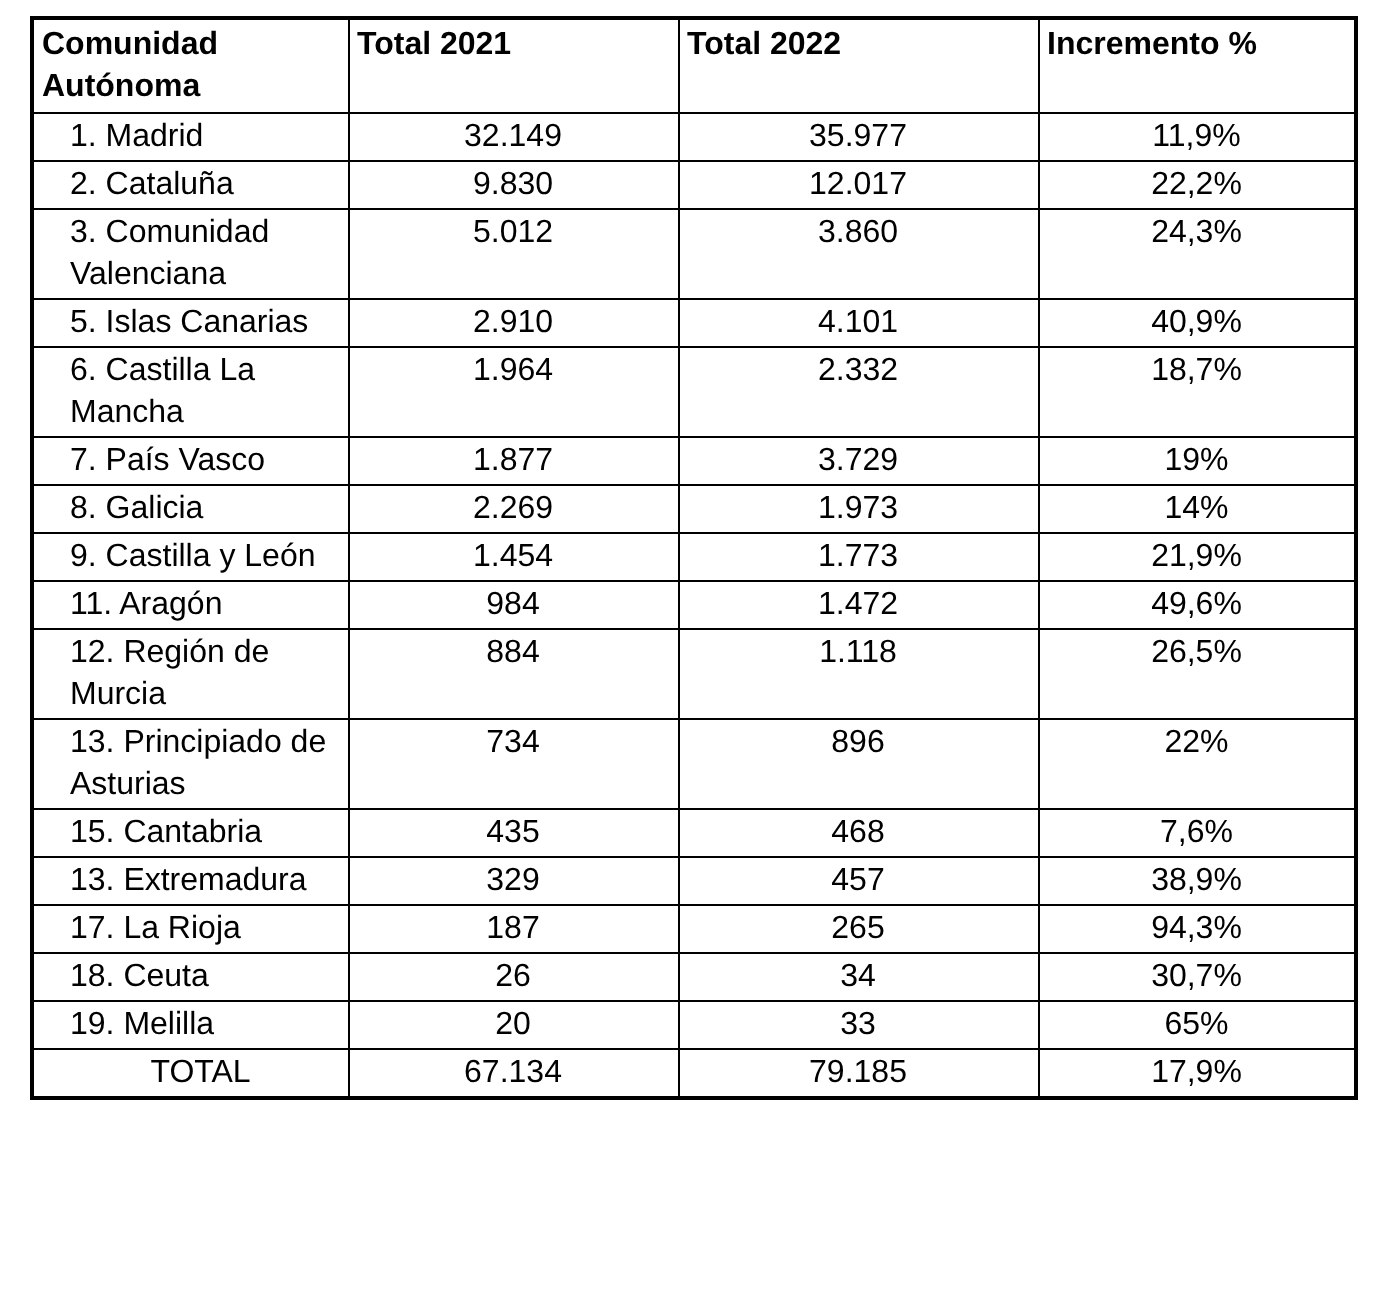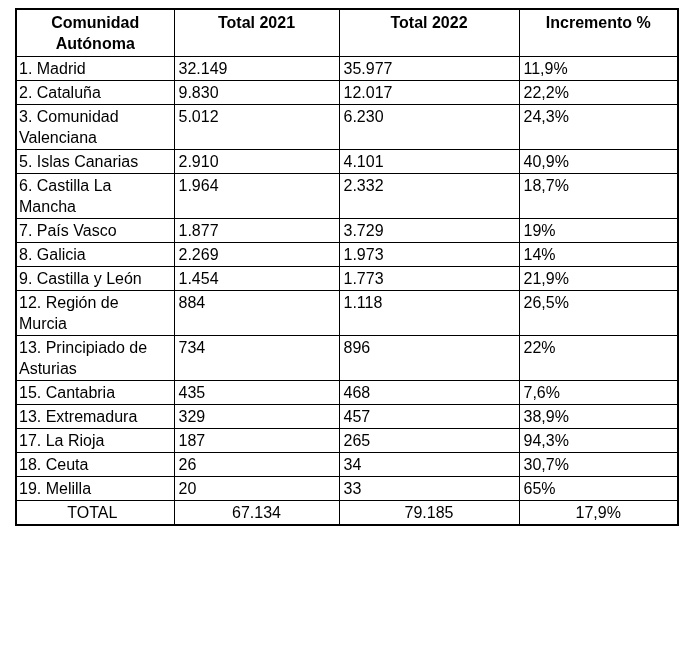--- a/index.html
+++ b/index.html
@@ -27,31 +27,31 @@
   col.c4 { width: 159px; }
   th, td {
     border: 1px solid #000000;
     vertical-align: top;
     line-height: 21px;
     padding: 1px 4px;
     overflow: hidden;
   }
   thead th {
     font-weight: bold;
-    text-align: center;
+    text-align: left;
     height: 43px;
     padding-top: 2px;
   }
   td.name-cell {
     text-align: left;
-    padding-left: 2px;
+    padding-left: 18px;
     padding-right: 8px;
   }
   td.num-cell {
-    text-align: left;
+    text-align: center;
   }
   tr.total-row td {
     font-weight: normal;
     text-align: center;
   }
 </style>
 </head>
 <body>
 
 <div class="page">
@@ -79,21 +79,21 @@
   </tr>
         <tr>
     <td class="name-cell">2. Cataluña</td>
     <td class="num-cell">9.830</td>
     <td class="num-cell">12.017</td>
     <td class="num-cell">22,2%</td>
   </tr>
         <tr>
     <td class="name-cell">3. Comunidad Valenciana</td>
     <td class="num-cell">5.012</td>
-    <td class="num-cell">6.230</td>
+    <td class="num-cell">3.860</td>
     <td class="num-cell">24,3%</td>
   </tr>
         <tr>
     <td class="name-cell">5. Islas Canarias</td>
     <td class="num-cell">2.910</td>
     <td class="num-cell">4.101</td>
     <td class="num-cell">40,9%</td>
   </tr>
         <tr>
     <td class="name-cell">6. Castilla La Mancha</td>
@@ -111,20 +111,26 @@
     <td class="name-cell">8. Galicia</td>
     <td class="num-cell">2.269</td>
     <td class="num-cell">1.973</td>
     <td class="num-cell">14%</td>
   </tr>
         <tr>
     <td class="name-cell">9. Castilla y León</td>
     <td class="num-cell">1.454</td>
     <td class="num-cell">1.773</td>
     <td class="num-cell">21,9%</td>
+  </tr>
+        <tr>
+    <td class="name-cell">11. Aragón</td>
+    <td class="num-cell">984</td>
+    <td class="num-cell">1.472</td>
+    <td class="num-cell">49,6%</td>
   </tr>
         <tr>
     <td class="name-cell">12. Región de Murcia</td>
     <td class="num-cell">884</td>
     <td class="num-cell">1.118</td>
     <td class="num-cell">26,5%</td>
   </tr>
         <tr>
     <td class="name-cell">13. Principiado de Asturias</td>
     <td class="num-cell">734</td>

